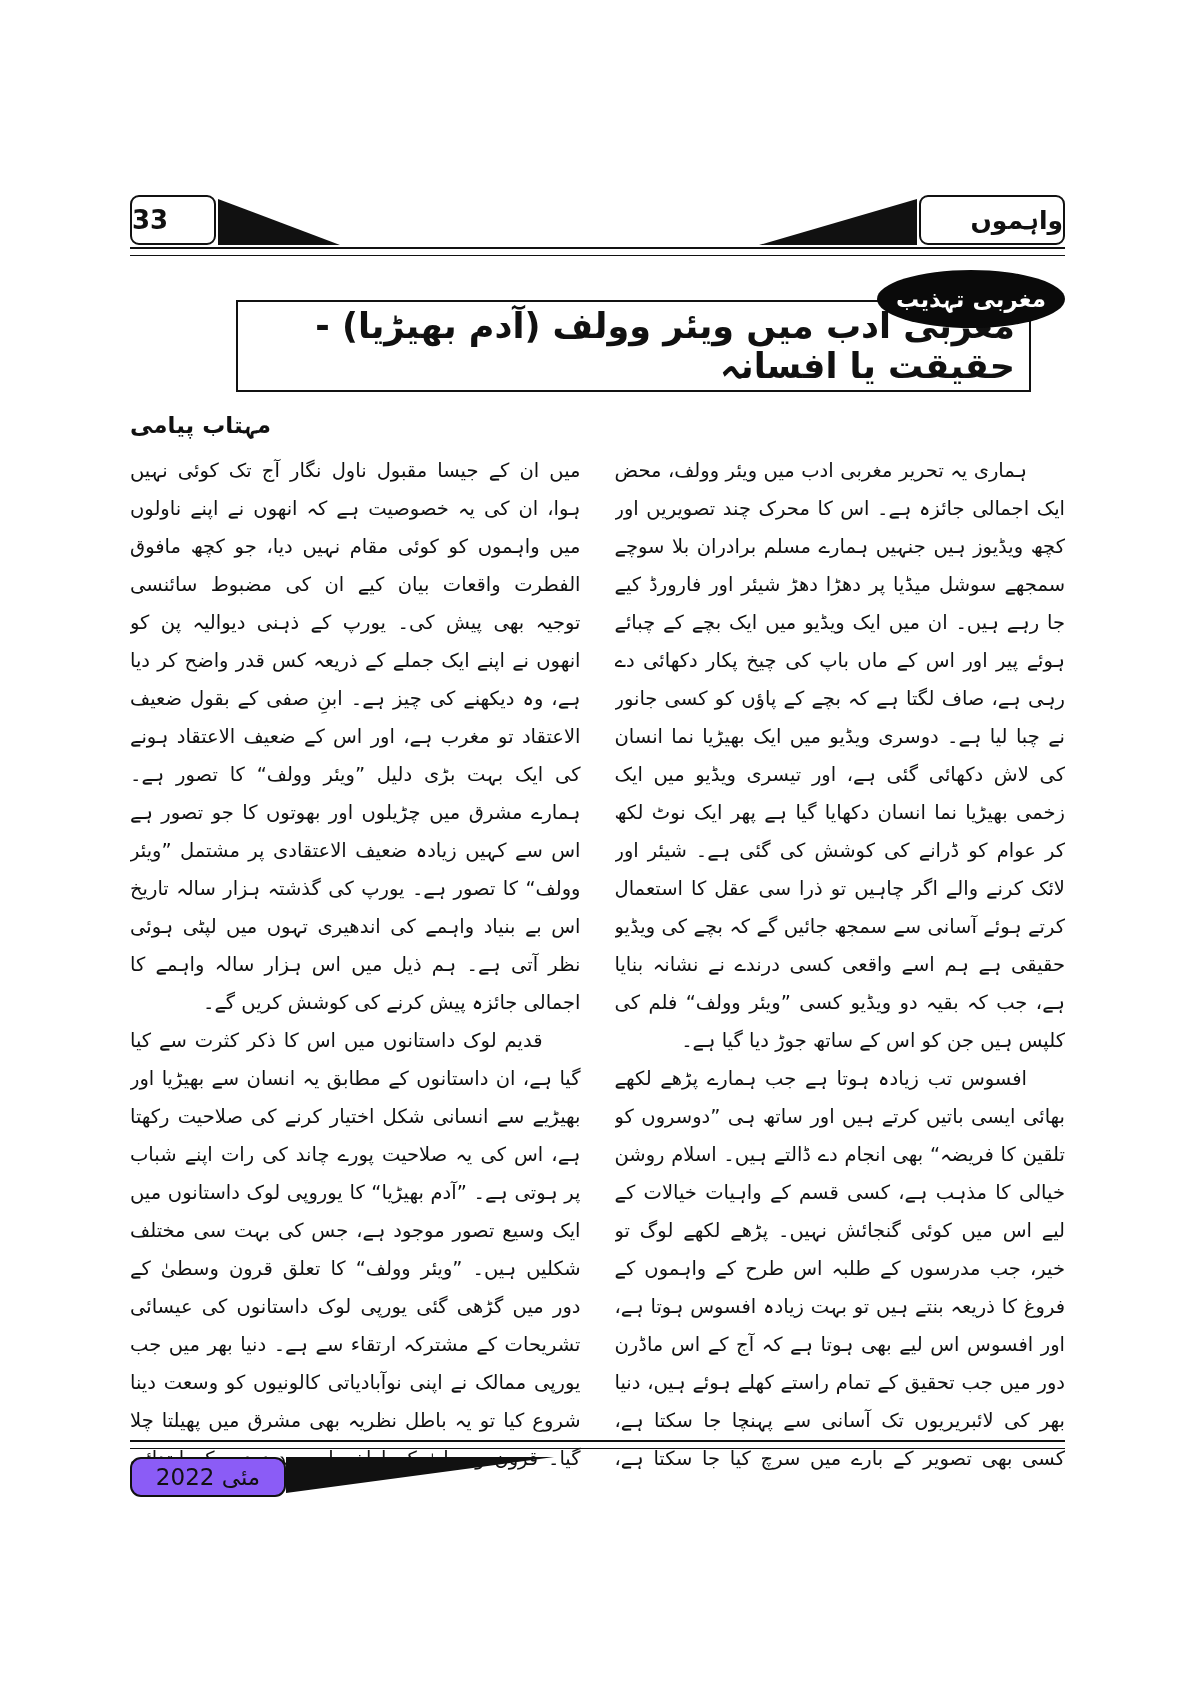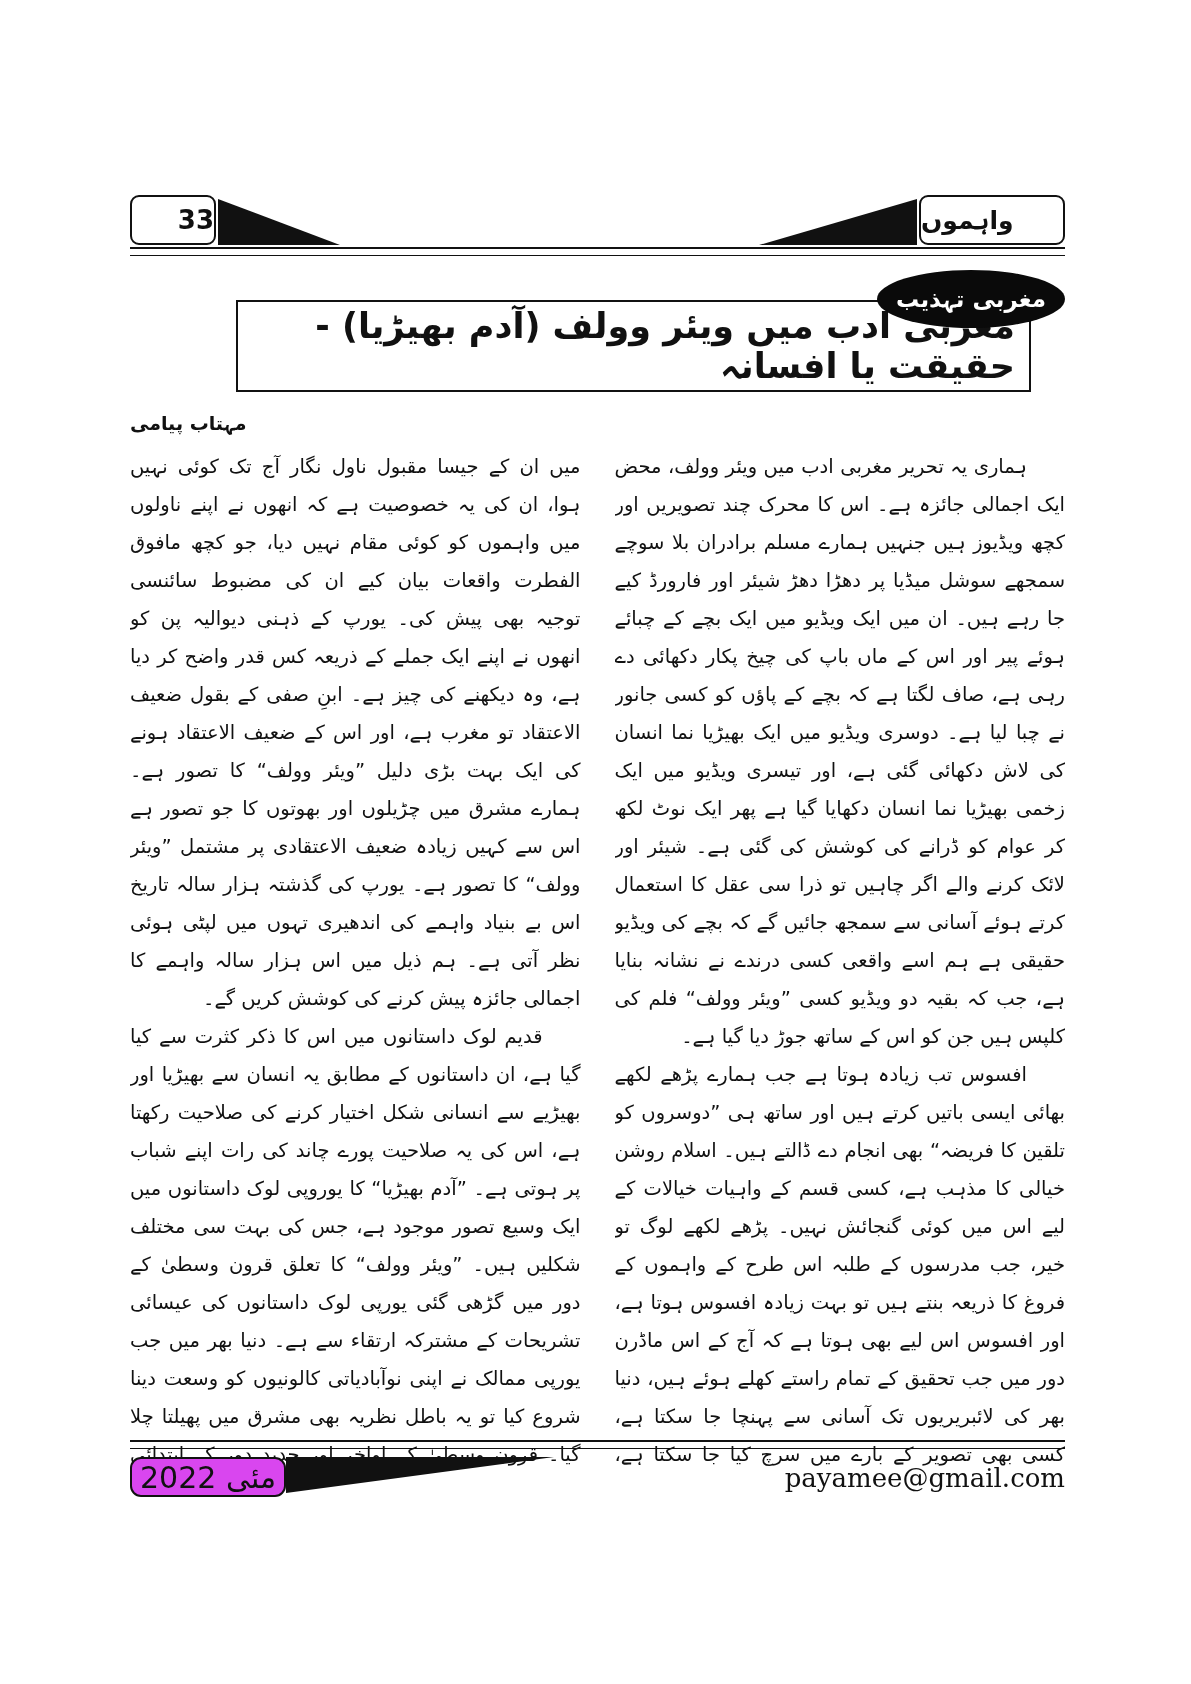--- a/index.html
+++ b/index.html
@@ -10,21 +10,21 @@
     box-sizing:border-box;
     padding:195px 126px 0 130px;
     font-family:"DejaVu Sans", sans-serif;
     color:#111;
     overflow:hidden;
   }
   
   .header-row{display:flex;align-items:flex-end;height:50px;}
   .pill-box{
     border:2.5px solid #111;border-radius:9px;
-    display:flex;align-items:center;justify-content:flex-end;
+    display:flex;align-items:center;justify-content:flex-start;
     background:#fff;font-weight:bold;
   }
   .page-number-box{width:82px;height:46px;font-size:26px;}
   .section-box{width:142px;height:46px;font-size:25px;direction:rtl;}
   .tri{background:#111;height:46px;}
   .tri-left{width:122px;clip-path:polygon(0 0,100% 100%,0 100%);margin-left:2px;}
   .tri-right{width:158px;clip-path:polygon(100% 0,100% 100%,0 100%);margin-right:2px;}
   .header-spacer{flex:1;}
   .double-rule{height:6px;border-top:2.5px solid #111;border-bottom:1.5px solid #111;margin-top:2px;}
   
@@ -42,21 +42,21 @@
     border:2.5px solid #111;
     min-height:64px;
     display:flex;align-items:center;justify-content:center;
     direction:rtl;
     font-size:35px;font-weight:bold;
     padding:4px 14px;box-sizing:border-box;
     letter-spacing:-1px;
   }
   .author{
     margin-top:20px;
-    font-size:19px;font-weight:bold;
+    font-size:23px;font-weight:bold;
     direction:rtl;text-align:left;
   }
   
   .columns{
     display:flex;direction:rtl;
     gap:26px;margin-top:14px;
   }
   .col{width:454px;direction:rtl;text-align:justify;overflow:hidden;}
   .col-right{height:1028px;margin-left:8px;}
   .col-left{height:1028px;}
@@ -69,21 +69,21 @@
   .subheading{
     text-align:center;font-weight:bold;font-size:25px;
     margin:6px 0 4px 0;direction:rtl;
   }
   
   .footer{position:absolute;left:130px;right:126px;top:1438px;}
   .footer-row{display:flex;align-items:flex-start;margin-top:8px;}
   .date-box{
     width:152px;height:36px;border:2.5px solid #111;border-radius:11px;
     display:flex;align-items:center;justify-content:center;
-    font-size:30px;direction:rtl;background:#d946ef;
+    font-size:23px;direction:rtl;background:#8b5cf6;
   }
   .tri-footer{
     width:268px;height:36px;background:#111;
     clip-path:polygon(0 0,100% 0,0 100%);
     margin-right:8px;
   }
   .email{
     margin-left:auto;
     font-family:"DejaVu Serif", serif;
     font-size:26px;padding-top:6px;
@@ -134,17 +134,16 @@
 
   </div>
 
   <div class="footer">
     <div class="double-rule"></div>
     <div class="footer-row">
       <div class="date-box">
         <span>مئی 2022</span>
       </div>
       <div class="tri-footer"></div>
-      <div class="email">payamee@gmail.com</div>
     </div>
   </div>
 
 </div>
 
 </body></html>

